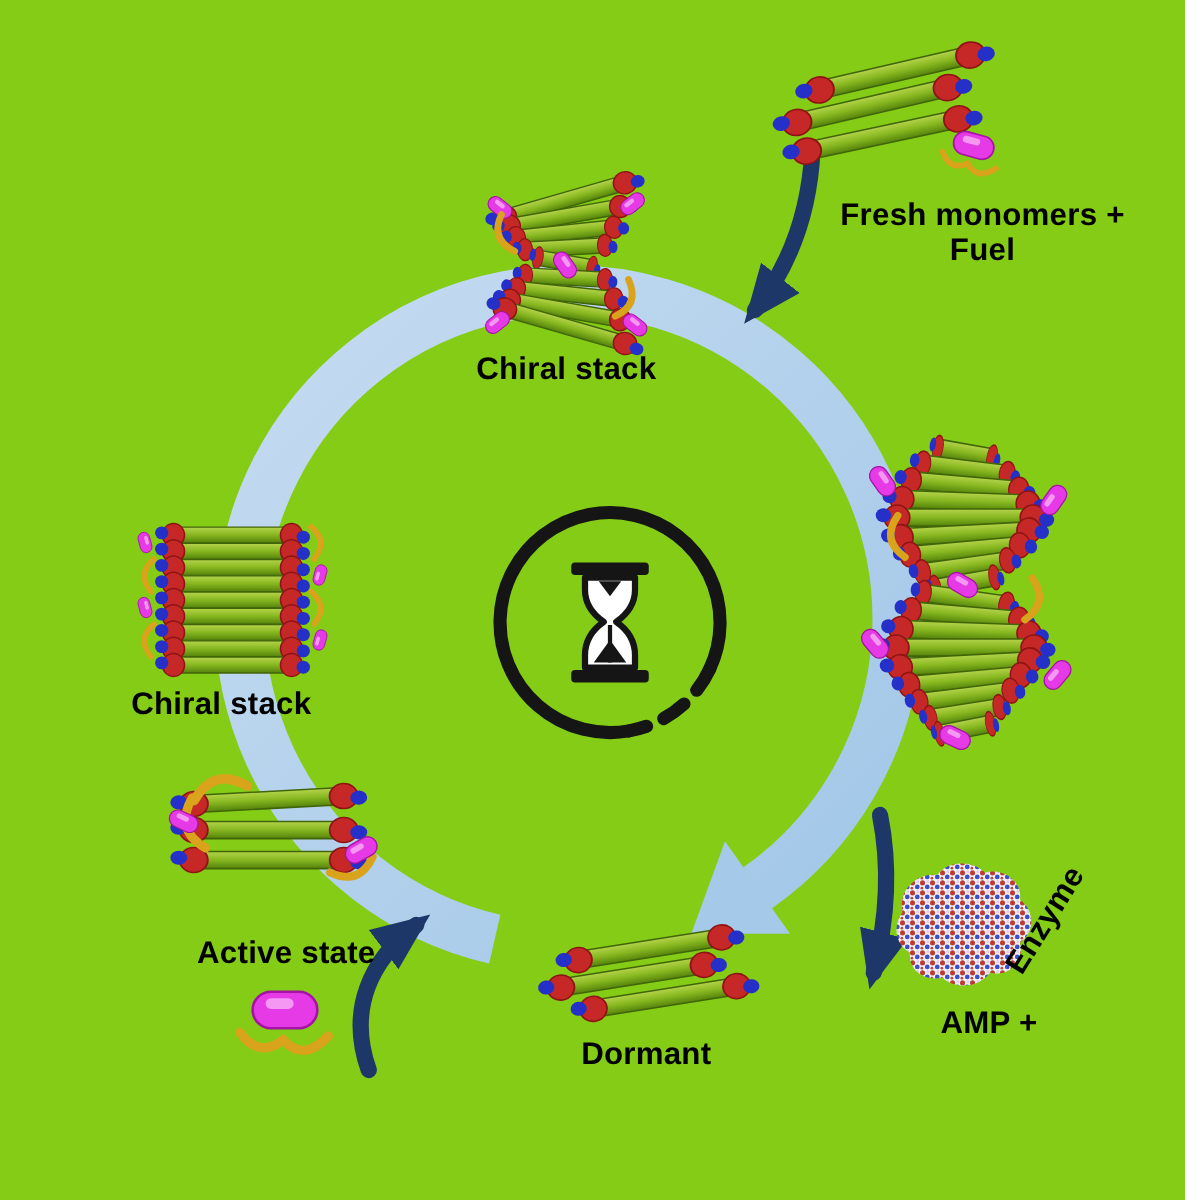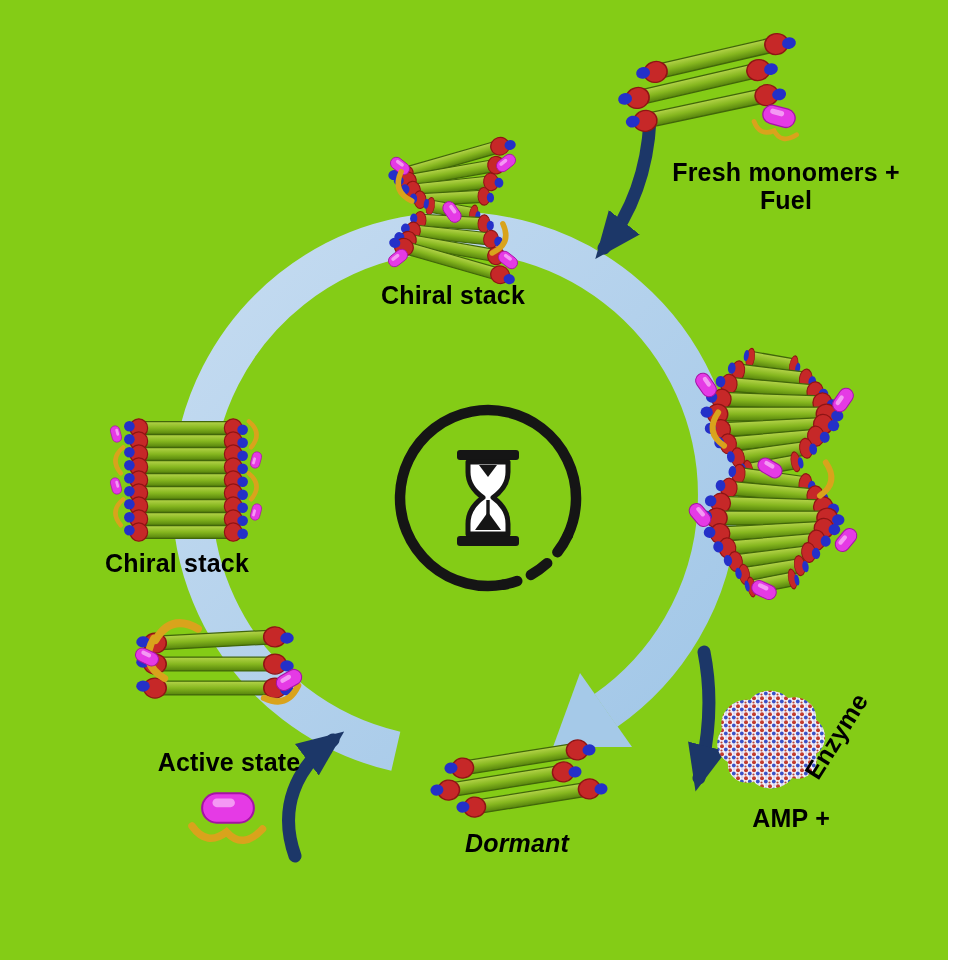--- a/index.html
+++ b/index.html
@@ -182,21 +182,21 @@
 
 <div class="label" style="left:353px; top:281px; width:200px;">Chiral stack</div>
 
 
 <div class="label rotated" style="left:776px; top:722px; width:120px;">Enzyme</div>
 
 <div class="label" style="left:660px; top:804px; width:170px; line-height:29px;text-align:right;">
   <div>AMP +</div>
 </div>
 
-<div class="label" style="left:417px; top:829px; width:200px;font-style:italic;">
+<div class="label" style="left:417px; top:829px; width:200px;">
   <div>Dormant</div>
 </div>
 
 <div class="label" style="left:129px; top:724px; width:200px;margin-top:24px;">Active state</div>
 
 
 <div class="label" style="left:77px; top:549px; width:200px;">Chiral stack</div>
 
 </div>
 

